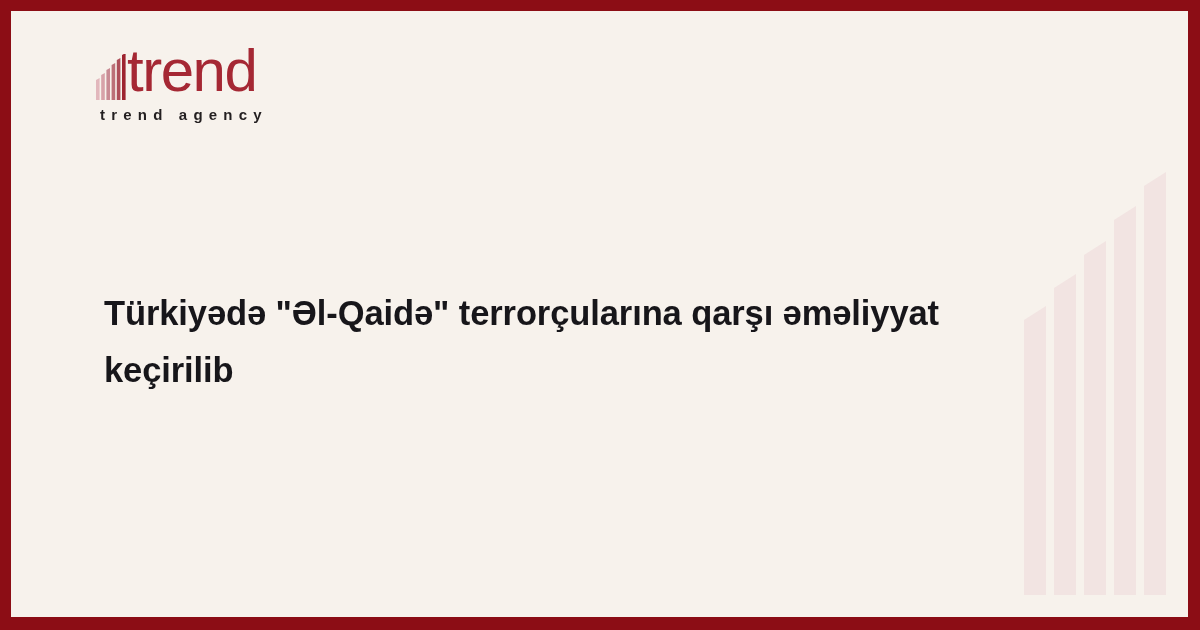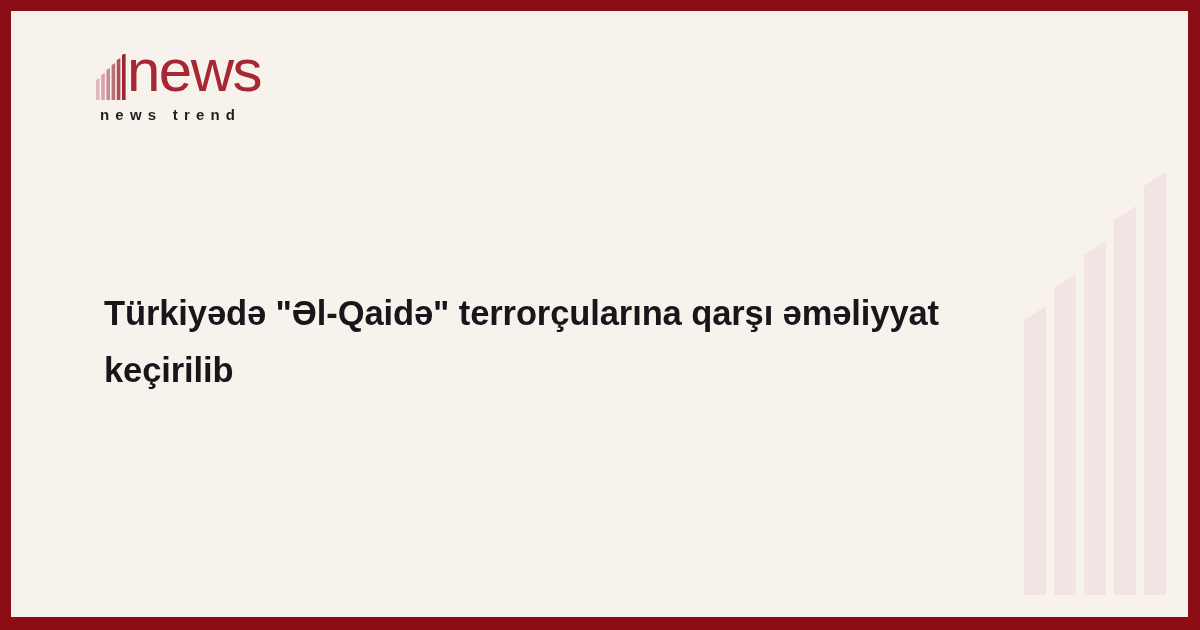--- a/index.html
+++ b/index.html
@@ -113,23 +113,23 @@
       <svg class="logo-bars" width="30" height="46" viewBox="0 0 30 46" xmlns="http://www.w3.org/2000/svg" aria-hidden="true">
         <g>
           <path d="M0,26 L0,46 L3.6,46 L3.6,24 Z" fill="#E2B7BC"></path>
           <path d="M5.2,21 L5.2,46 L8.8,46 L8.8,19 Z" fill="#D7A2A9"></path>
           <path d="M10.4,16 L10.4,46 L14,46 L14,14 Z" fill="#C98B94"></path>
           <path d="M15.6,11 L15.6,46 L19.2,46 L19.2,9 Z" fill="#BC7078"></path>
           <path d="M20.8,6 L20.8,46 L24.4,46 L24.4,4 Z" fill="#AE4E59"></path>
           <path d="M26,1 L26,46 L29.6,46 L29.6,-1 Z" fill="#9E2430"></path>
         </g>
       </svg>
-      <span class="logo-word">news</span>
+      <span class="logo-word">trend</span>
     </div>
-    <div class="logo-tag">news trend</div>
+    <div class="logo-tag">trend agency</div>
   </div>
 
   <h1 class="headline">Türkiyədə "Əl-Qaidə" terrorçularına qarşı əməliyyat keçirilib</h1>
 
   <div class="edge edge-top"></div>
   <div class="edge edge-bottom"></div>
   <div class="edge edge-left"></div>
   <div class="edge edge-right"></div>
 
 </div>

